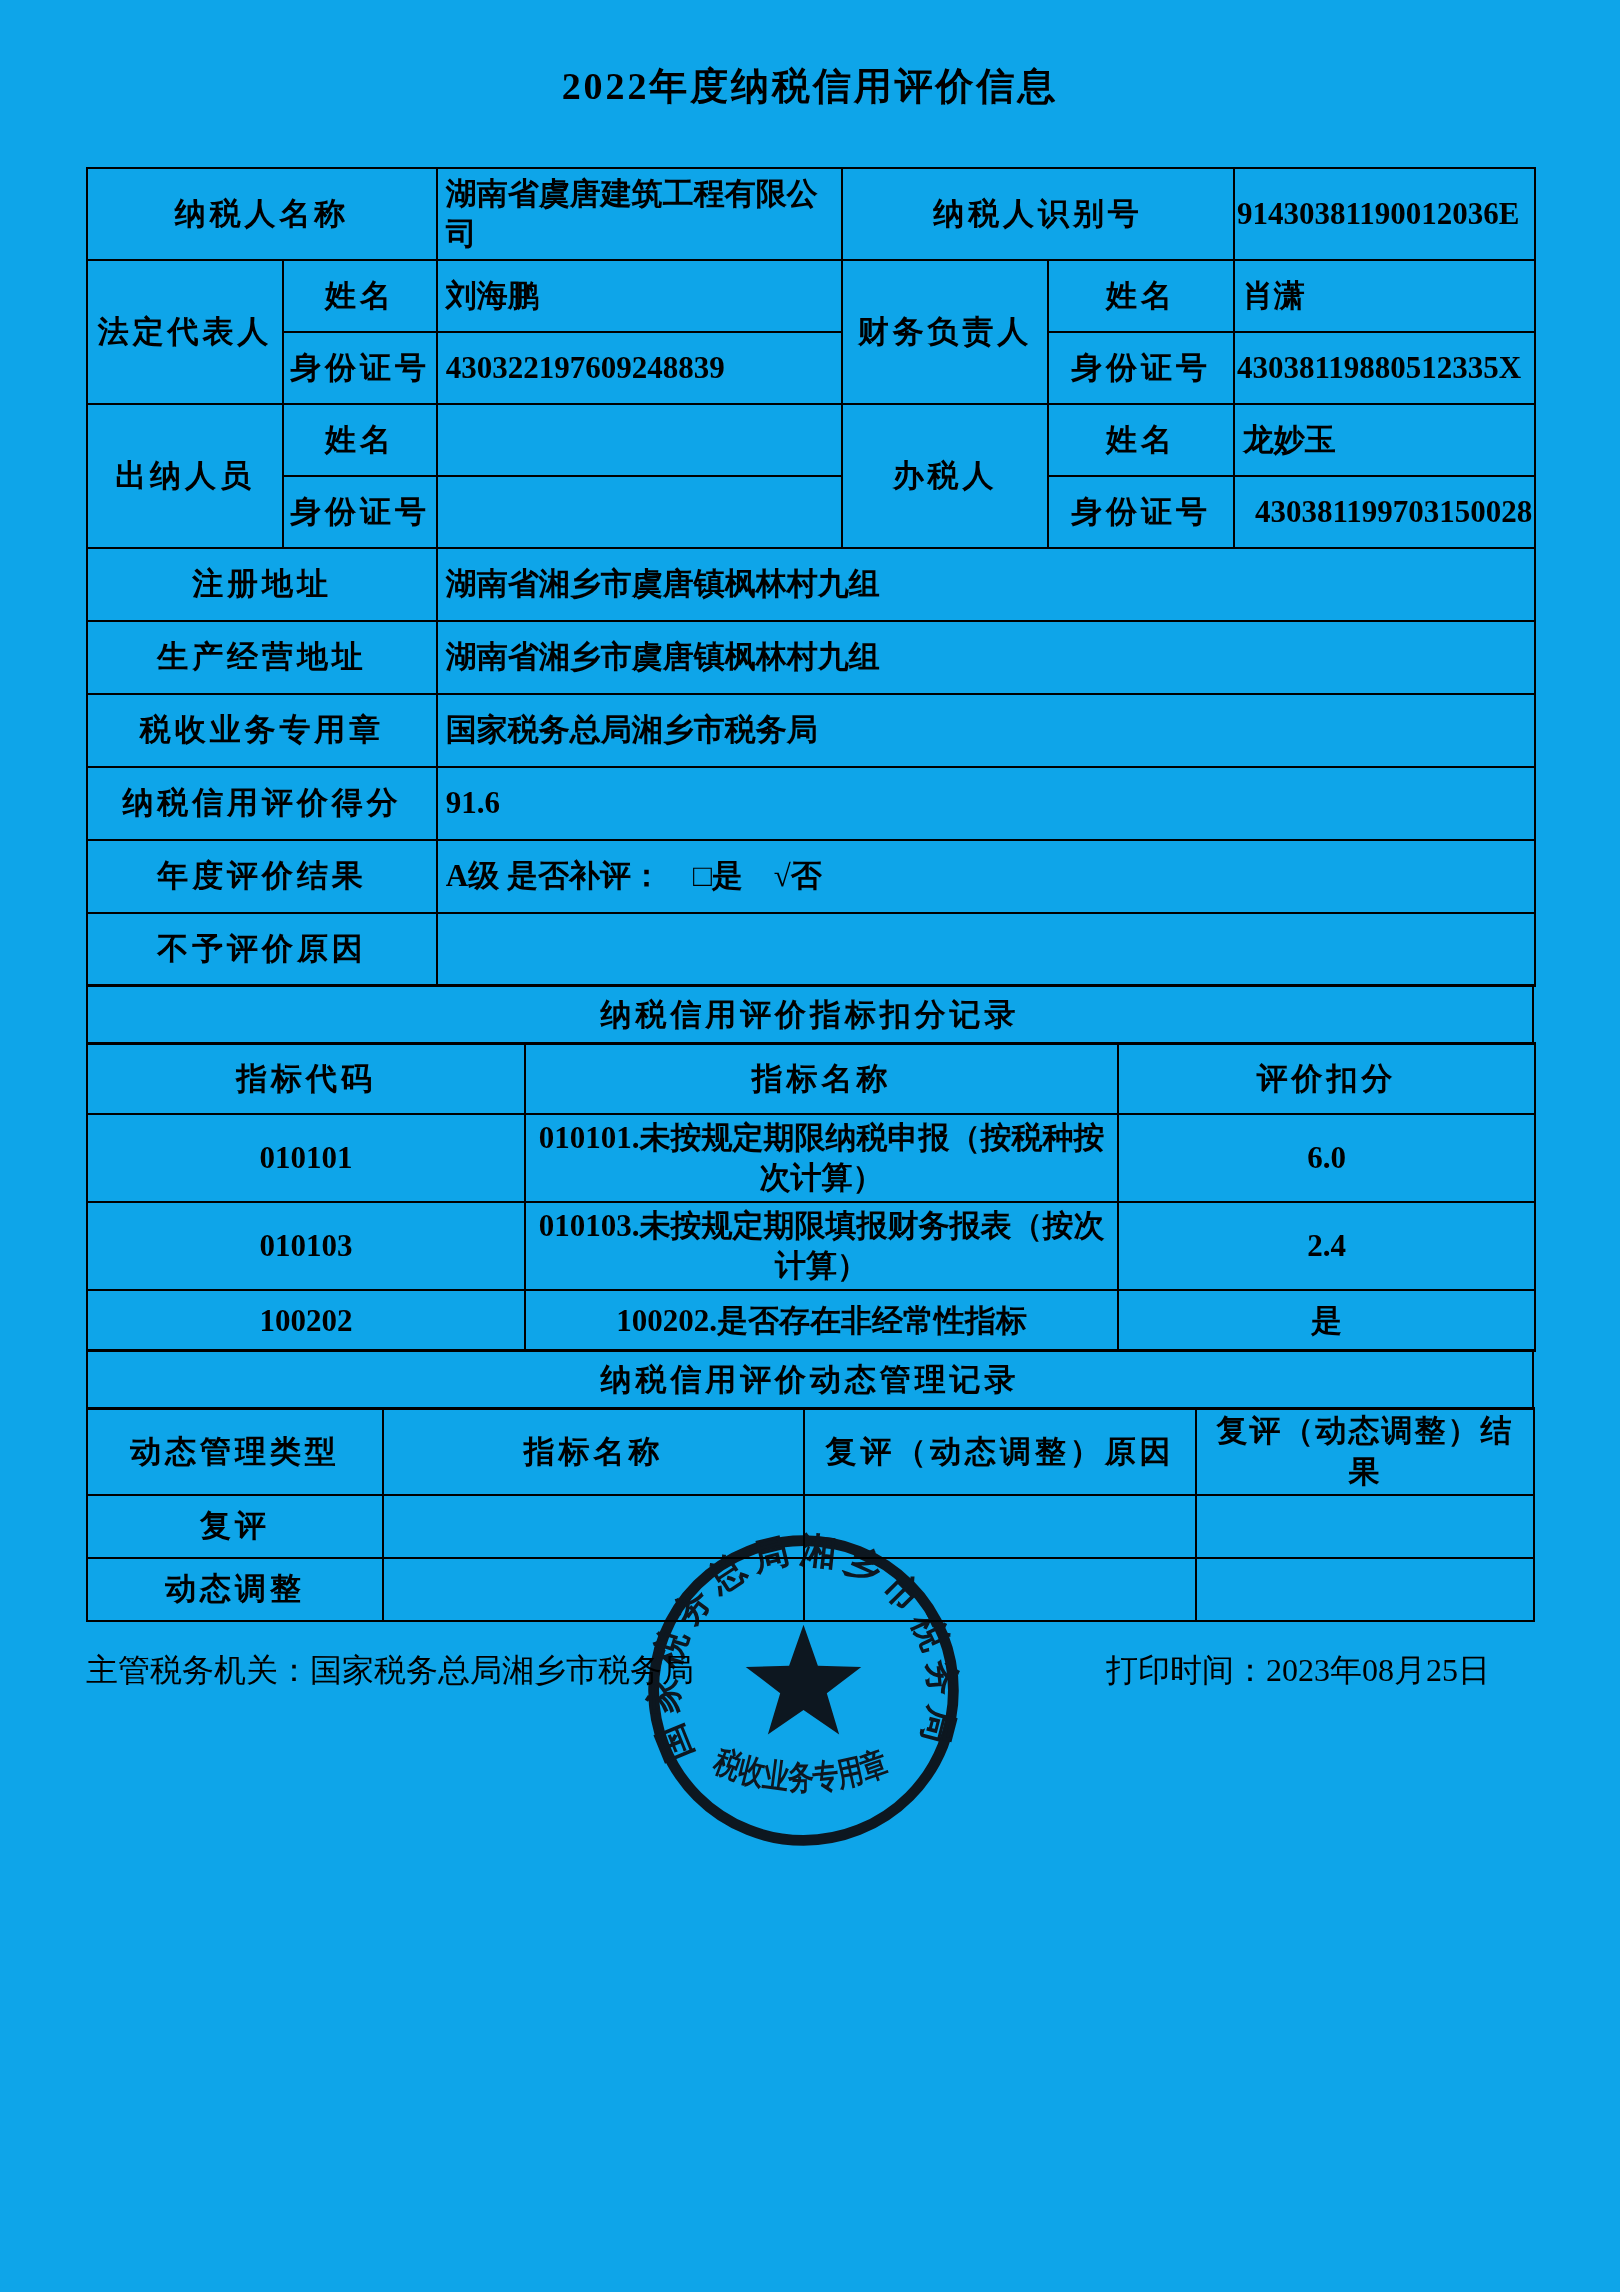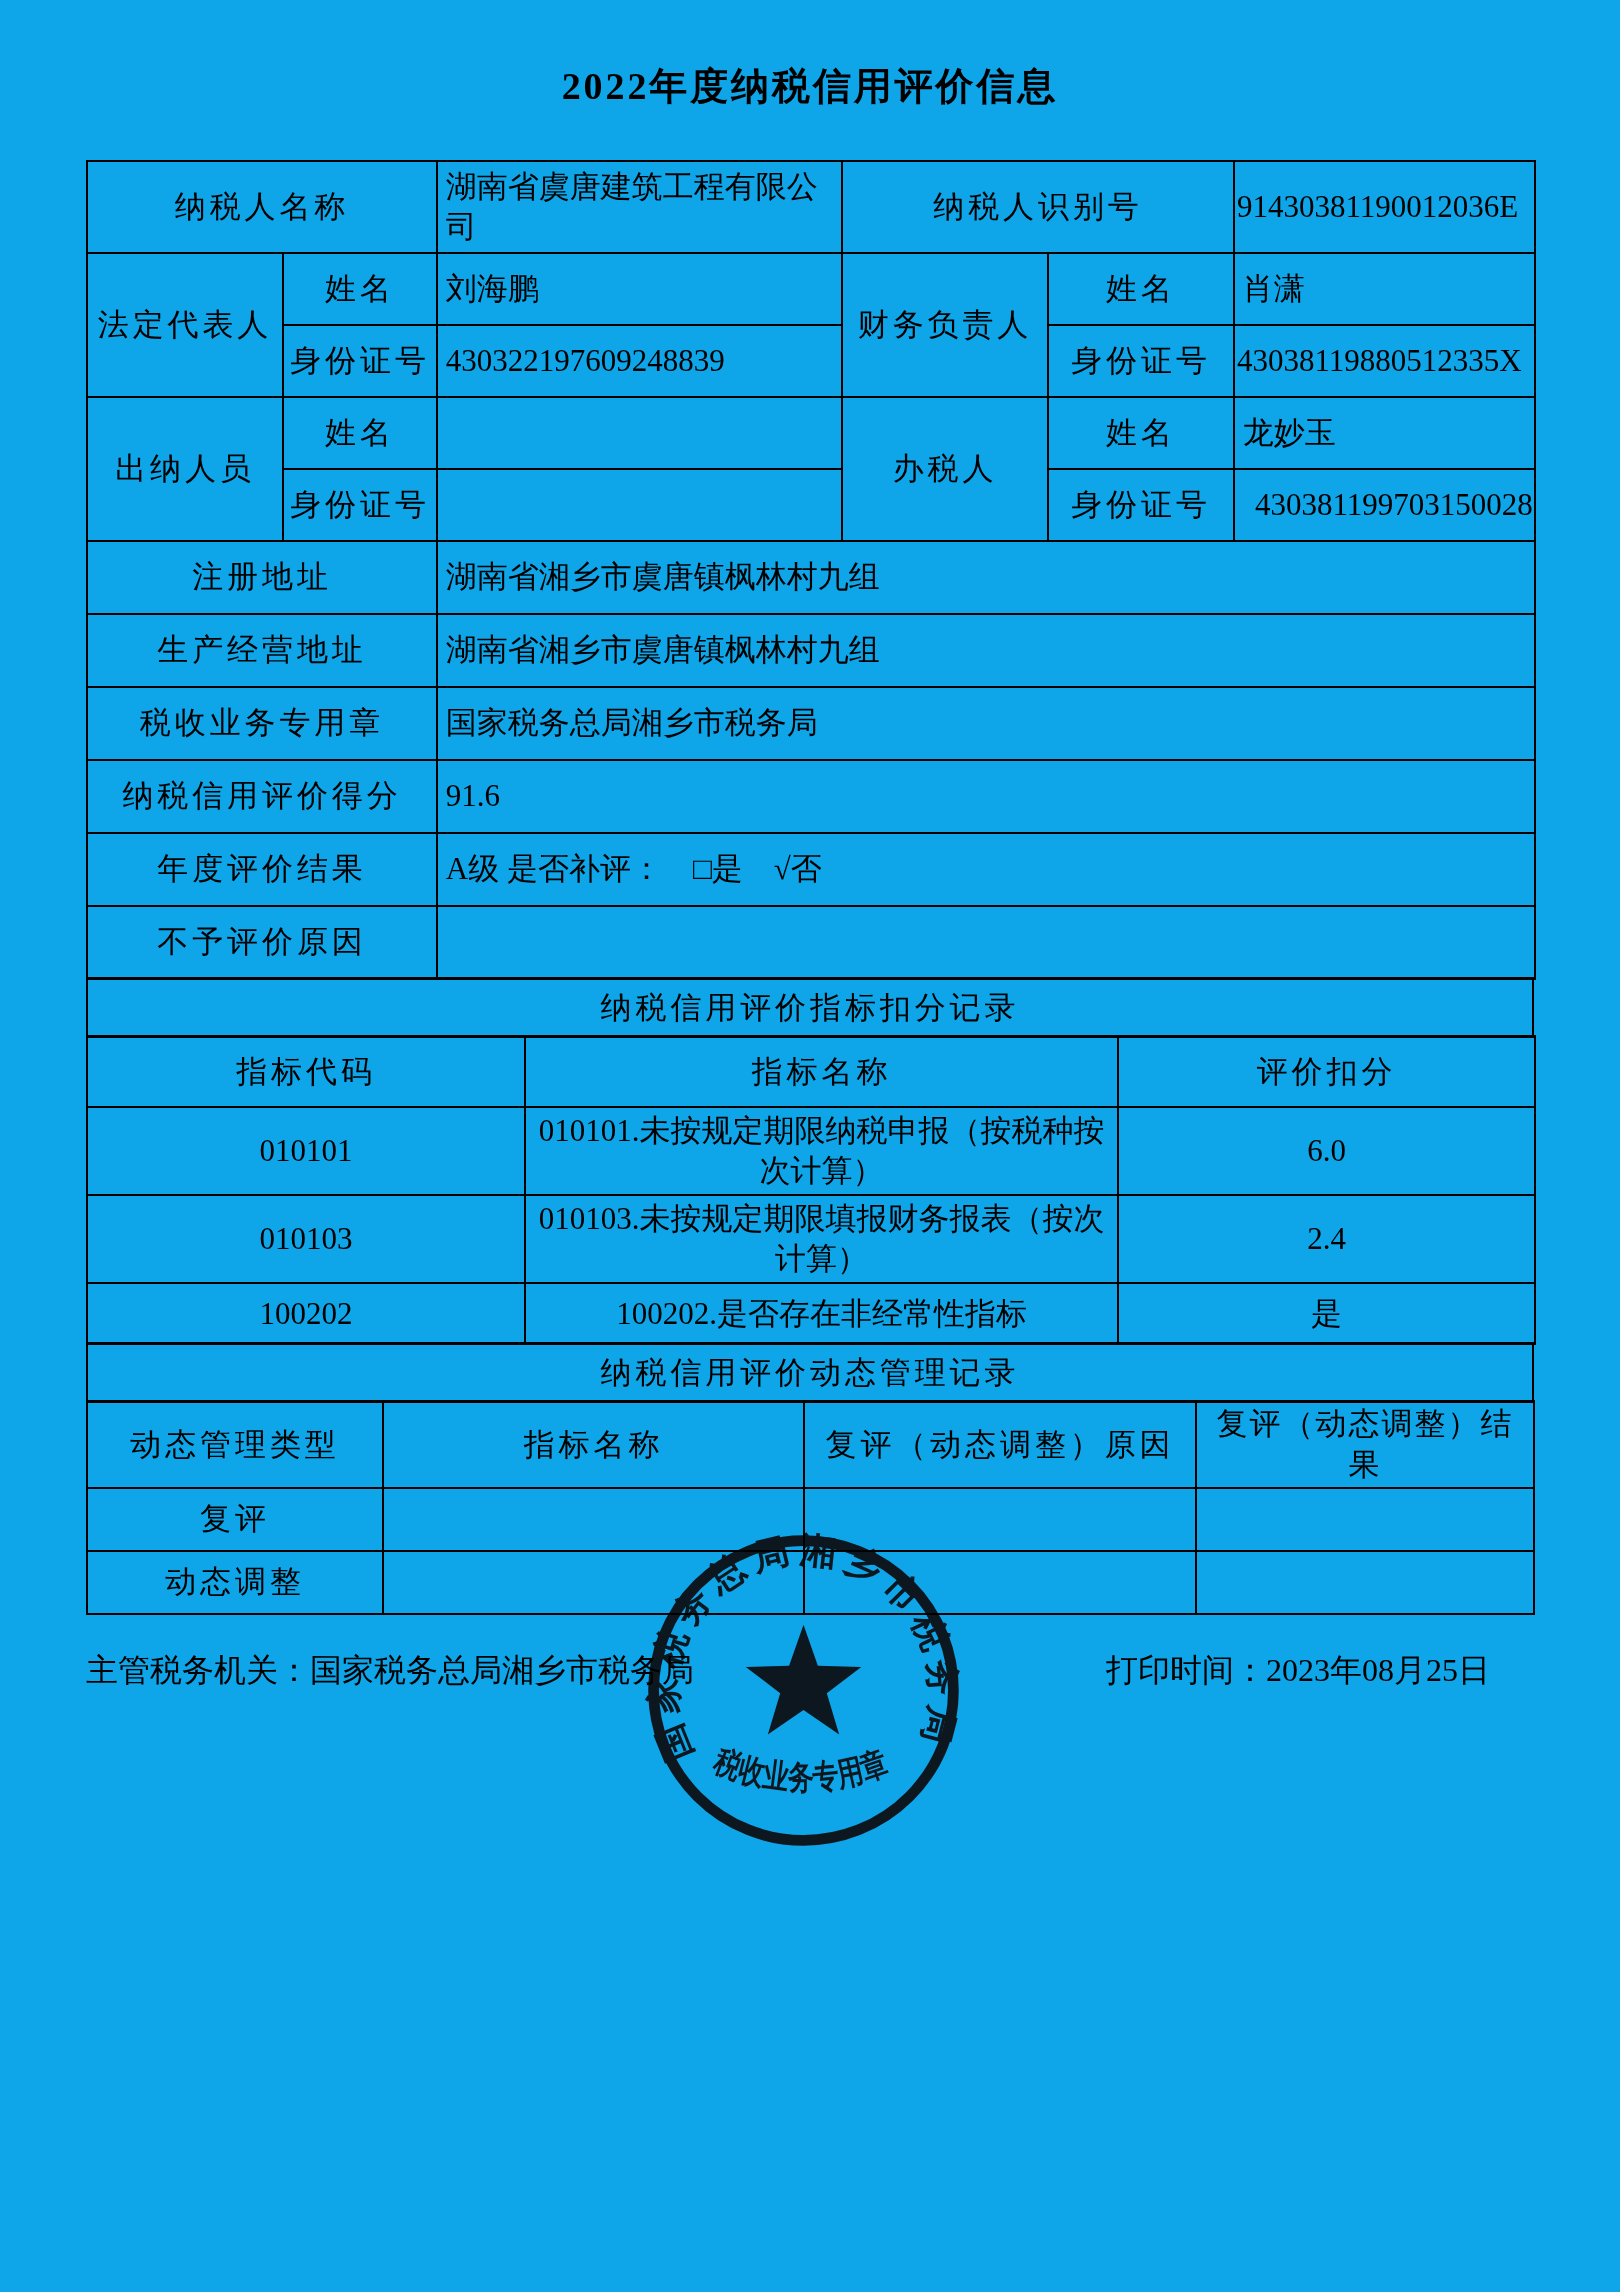--- a/index.html
+++ b/index.html
@@ -12,21 +12,21 @@
     color: #000;
     overflow: hidden;
   }
   .doc-title {
     text-align: center;
     padding-top: 61px;
     font-size: 38px;
     font-weight: 700;
     letter-spacing: 2.9px;
   }
-  .tblwrap { position: absolute; left: 86px; top: 160px; width: 1448px; }
+  .tblwrap { position: absolute; left: 86px; top: 167px; width: 1448px; font-weight: bold; }
   table { border-collapse: collapse; table-layout: fixed; width: 1448px; }
   td {
     border: 2.9px solid #000;
     font-size: 31px;
     vertical-align: middle;
     padding: 2px 7.8px;
     line-height: 1.3;
     overflow: hidden;
   }
   .lbl { text-align: center; letter-spacing: 3.9px; padding: 2px 3.9px; }

